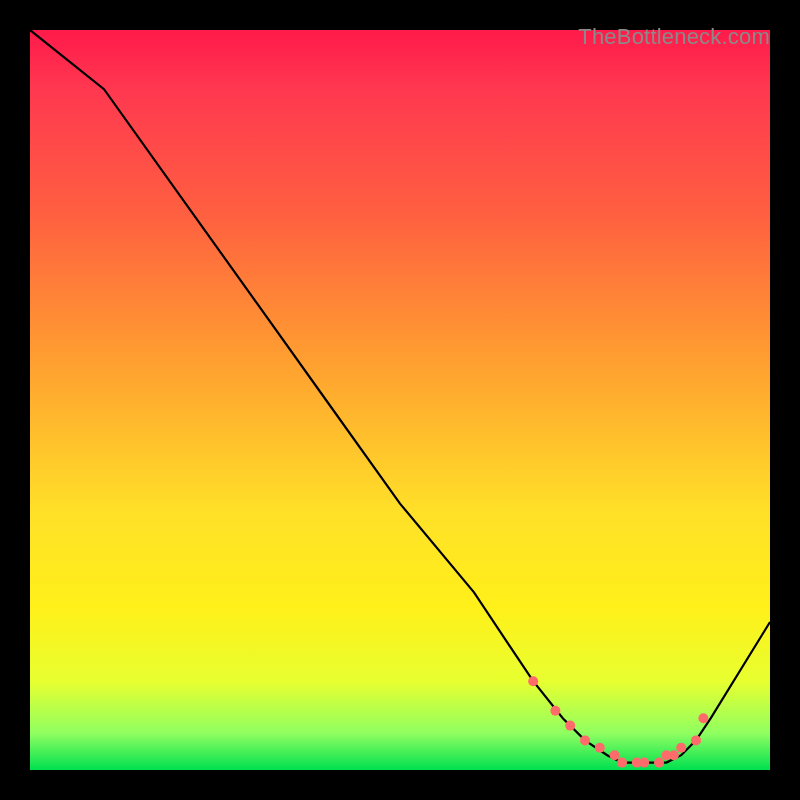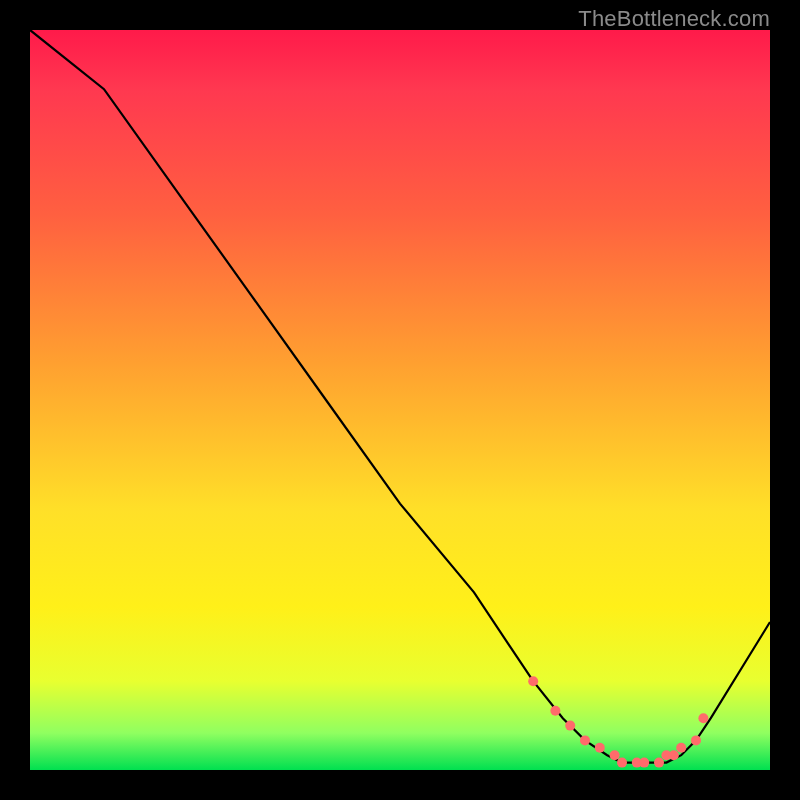--- a/index.html
+++ b/index.html
@@ -32,21 +32,21 @@
       #ffa030 45%,
       #ffe028 65%,
       #fff019 78%,
       #e8ff30 88%,
       #90ff60 95%,
       #00e050 100%
     );
   }
   .watermark {
     position: absolute;
-    top: 6px;
+    top: 24px;
     right: 30px;
     font-family: Arial, Helvetica, sans-serif;
     font-size: 22px;
     color: #8a8a8a;
     letter-spacing: 0.2px;
   }
   svg.curve {
     position: absolute;
     left: 0;
     top: 0;

